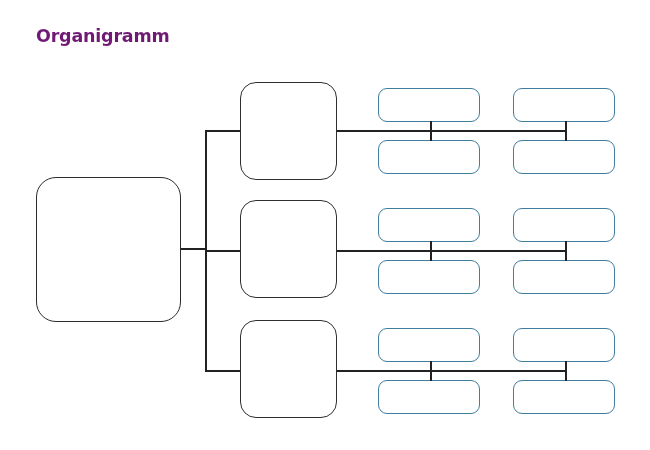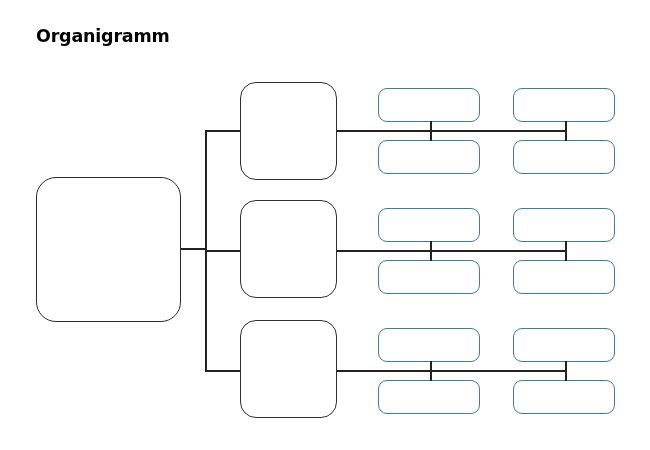--- a/index.html
+++ b/index.html
@@ -19,21 +19,21 @@
     overflow: hidden;
   }
   #chart-title {
     position: absolute;
     left: 36px;
     top: 26px;
     font-family: "DejaVu Sans", "Liberation Sans", sans-serif;
     font-size: 17.5px;
     font-weight: bold;
     letter-spacing: -0.2px;
-    color: #000000;
+    color: #701a75;
     white-space: nowrap;
   }
   .node {
     position: absolute;
     box-sizing: border-box;
     background: #ffffff;
   }
   .node-root {
     border: 1.5px solid #2b2b2b;
     border-radius: 20px;

